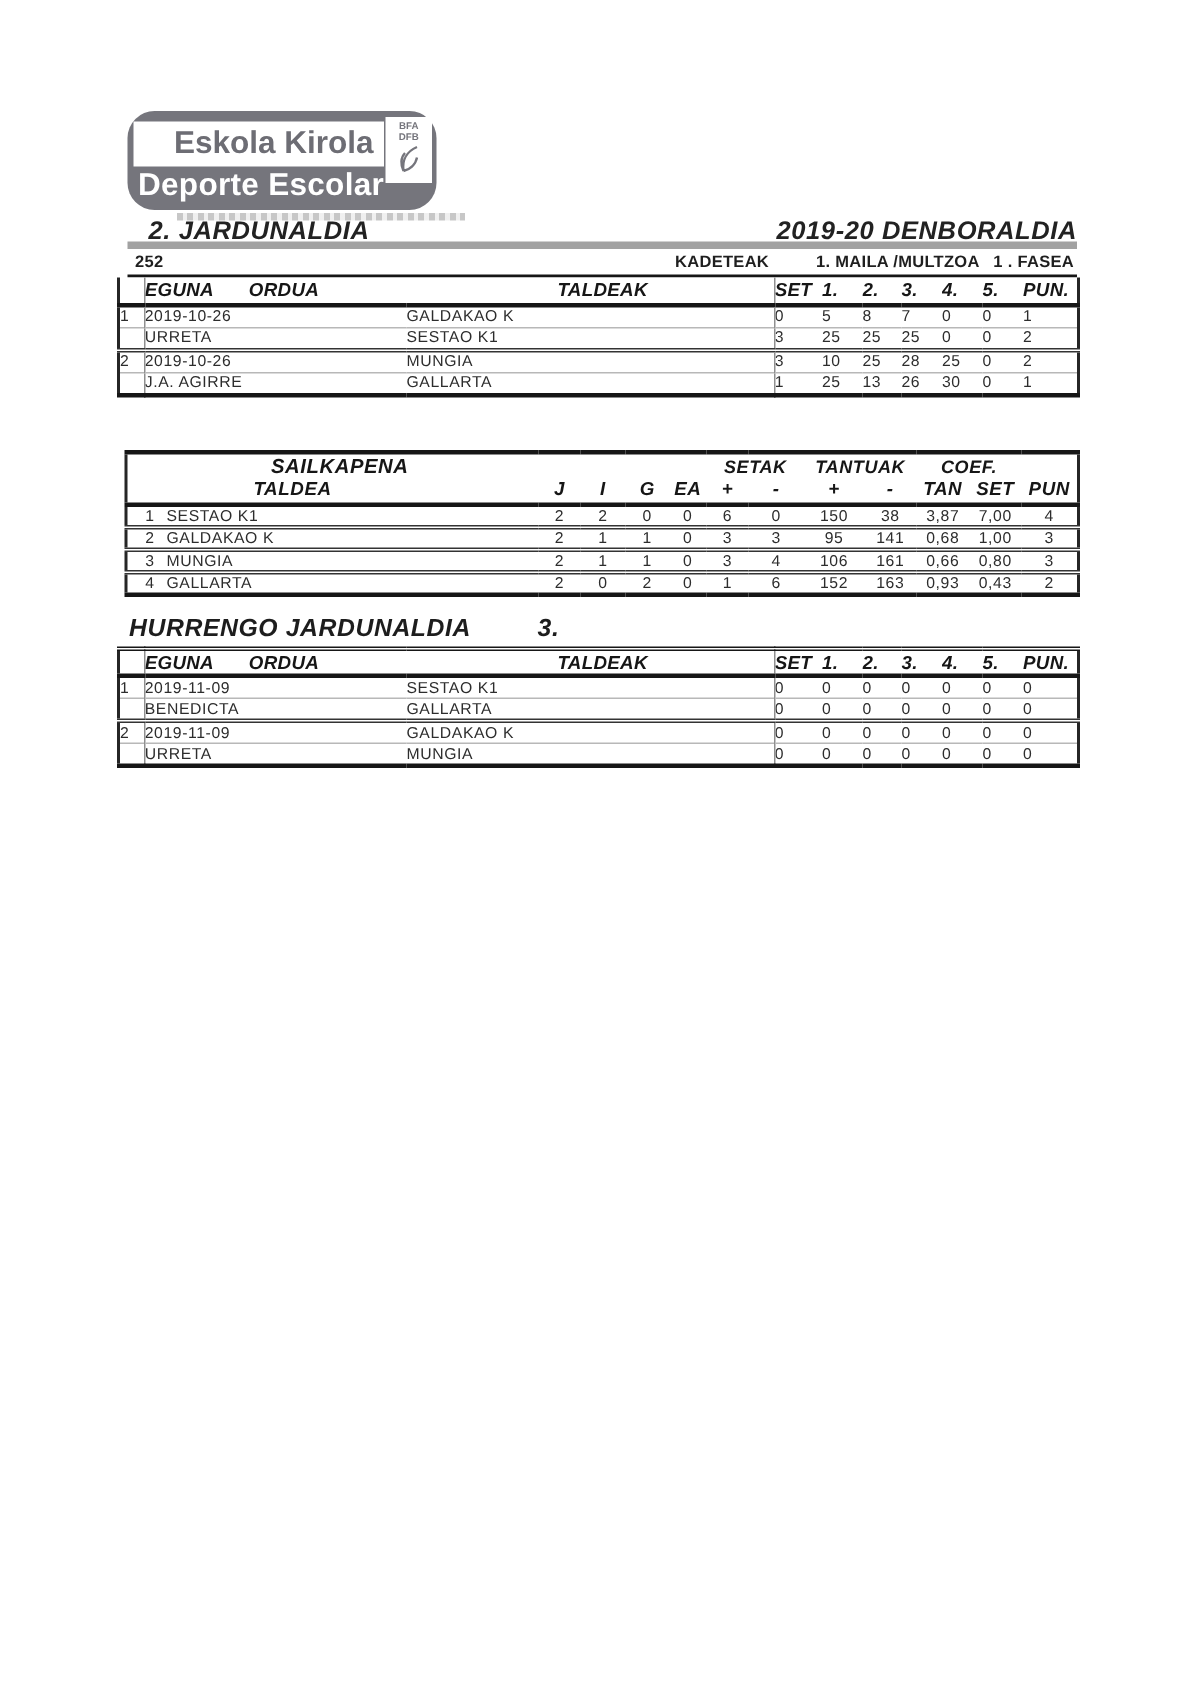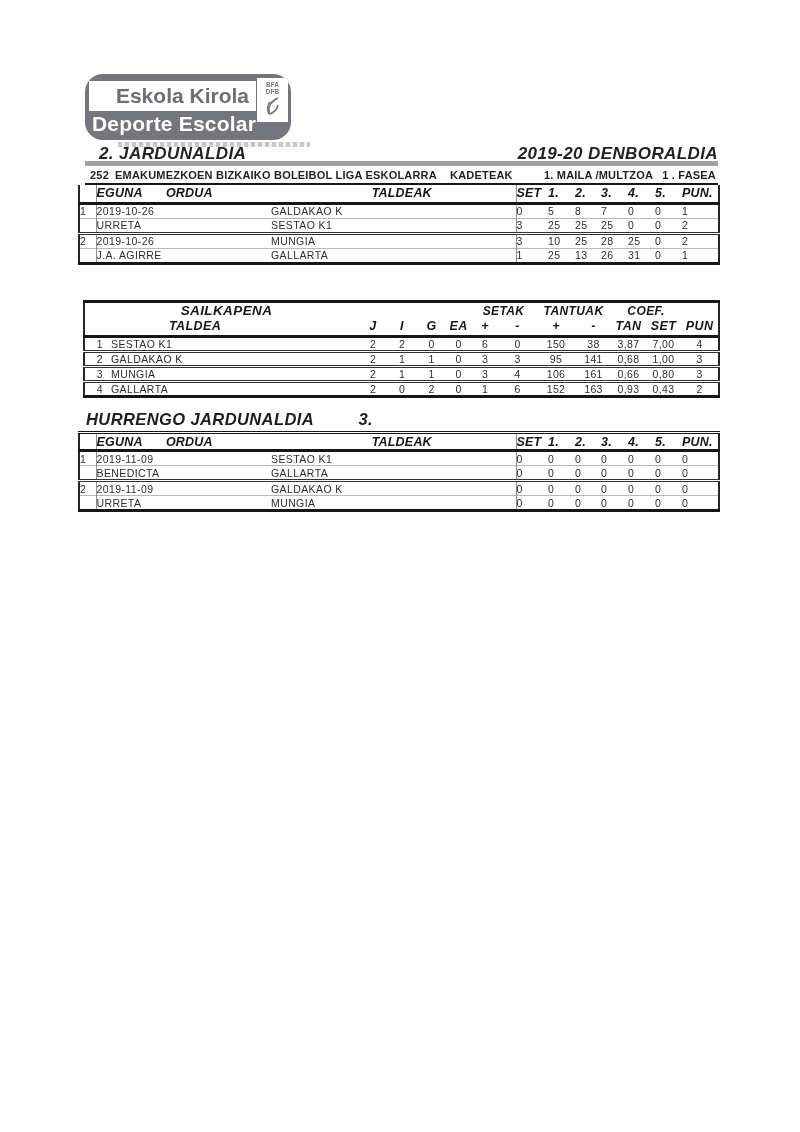--- a/index.html
+++ b/index.html
@@ -93,21 +93,20 @@
     </div>
   </div>
   <div class="smudge"></div>
 
 
   <div class="jtitle">2. JARDUNALDIA</div>
   <div class="stitle">2019-20 DENBORALDIA</div>
 
   <div class="lbar">
     <span class="lb-code">252</span>
-    <span class="lb-name">EMAKUMEZKOEN BIZKAIKO BOLEIBOL LIGA ESKOLARRA</span>
     <span class="lb-cat">KADETEAK</span>
     <span class="lb-div">1. MAILA /MULTZOA</span>
     <span class="lb-ph">1 . FASEA</span>
   </div>
 
   <table class="tbl t-res">
     <colgroup>
         <col style="width:17px">
         <col style="width:175px">
         <col style="width:245px">
@@ -172,21 +171,21 @@
       <td class="c-s">2</td>
     </tr>
     <tr class="rb">
       <td class="c-num"></td>
       <td class="c-left">J.A. AGIRRE</td>
       <td class="c-team">GALLARTA</td>
       <td class="c-s">1</td>
       <td class="c-s">25</td>
       <td class="c-s">13</td>
       <td class="c-s">26</td>
-      <td class="c-s">31</td>
+      <td class="c-s">30</td>
       <td class="c-s">0</td>
       <td class="c-s">1</td>
     </tr>
   </tbody>
     </table>
 
   <table class="tbl t-std">
     <colgroup>
         <col style="width:22px">
         <col style="width:253px">

